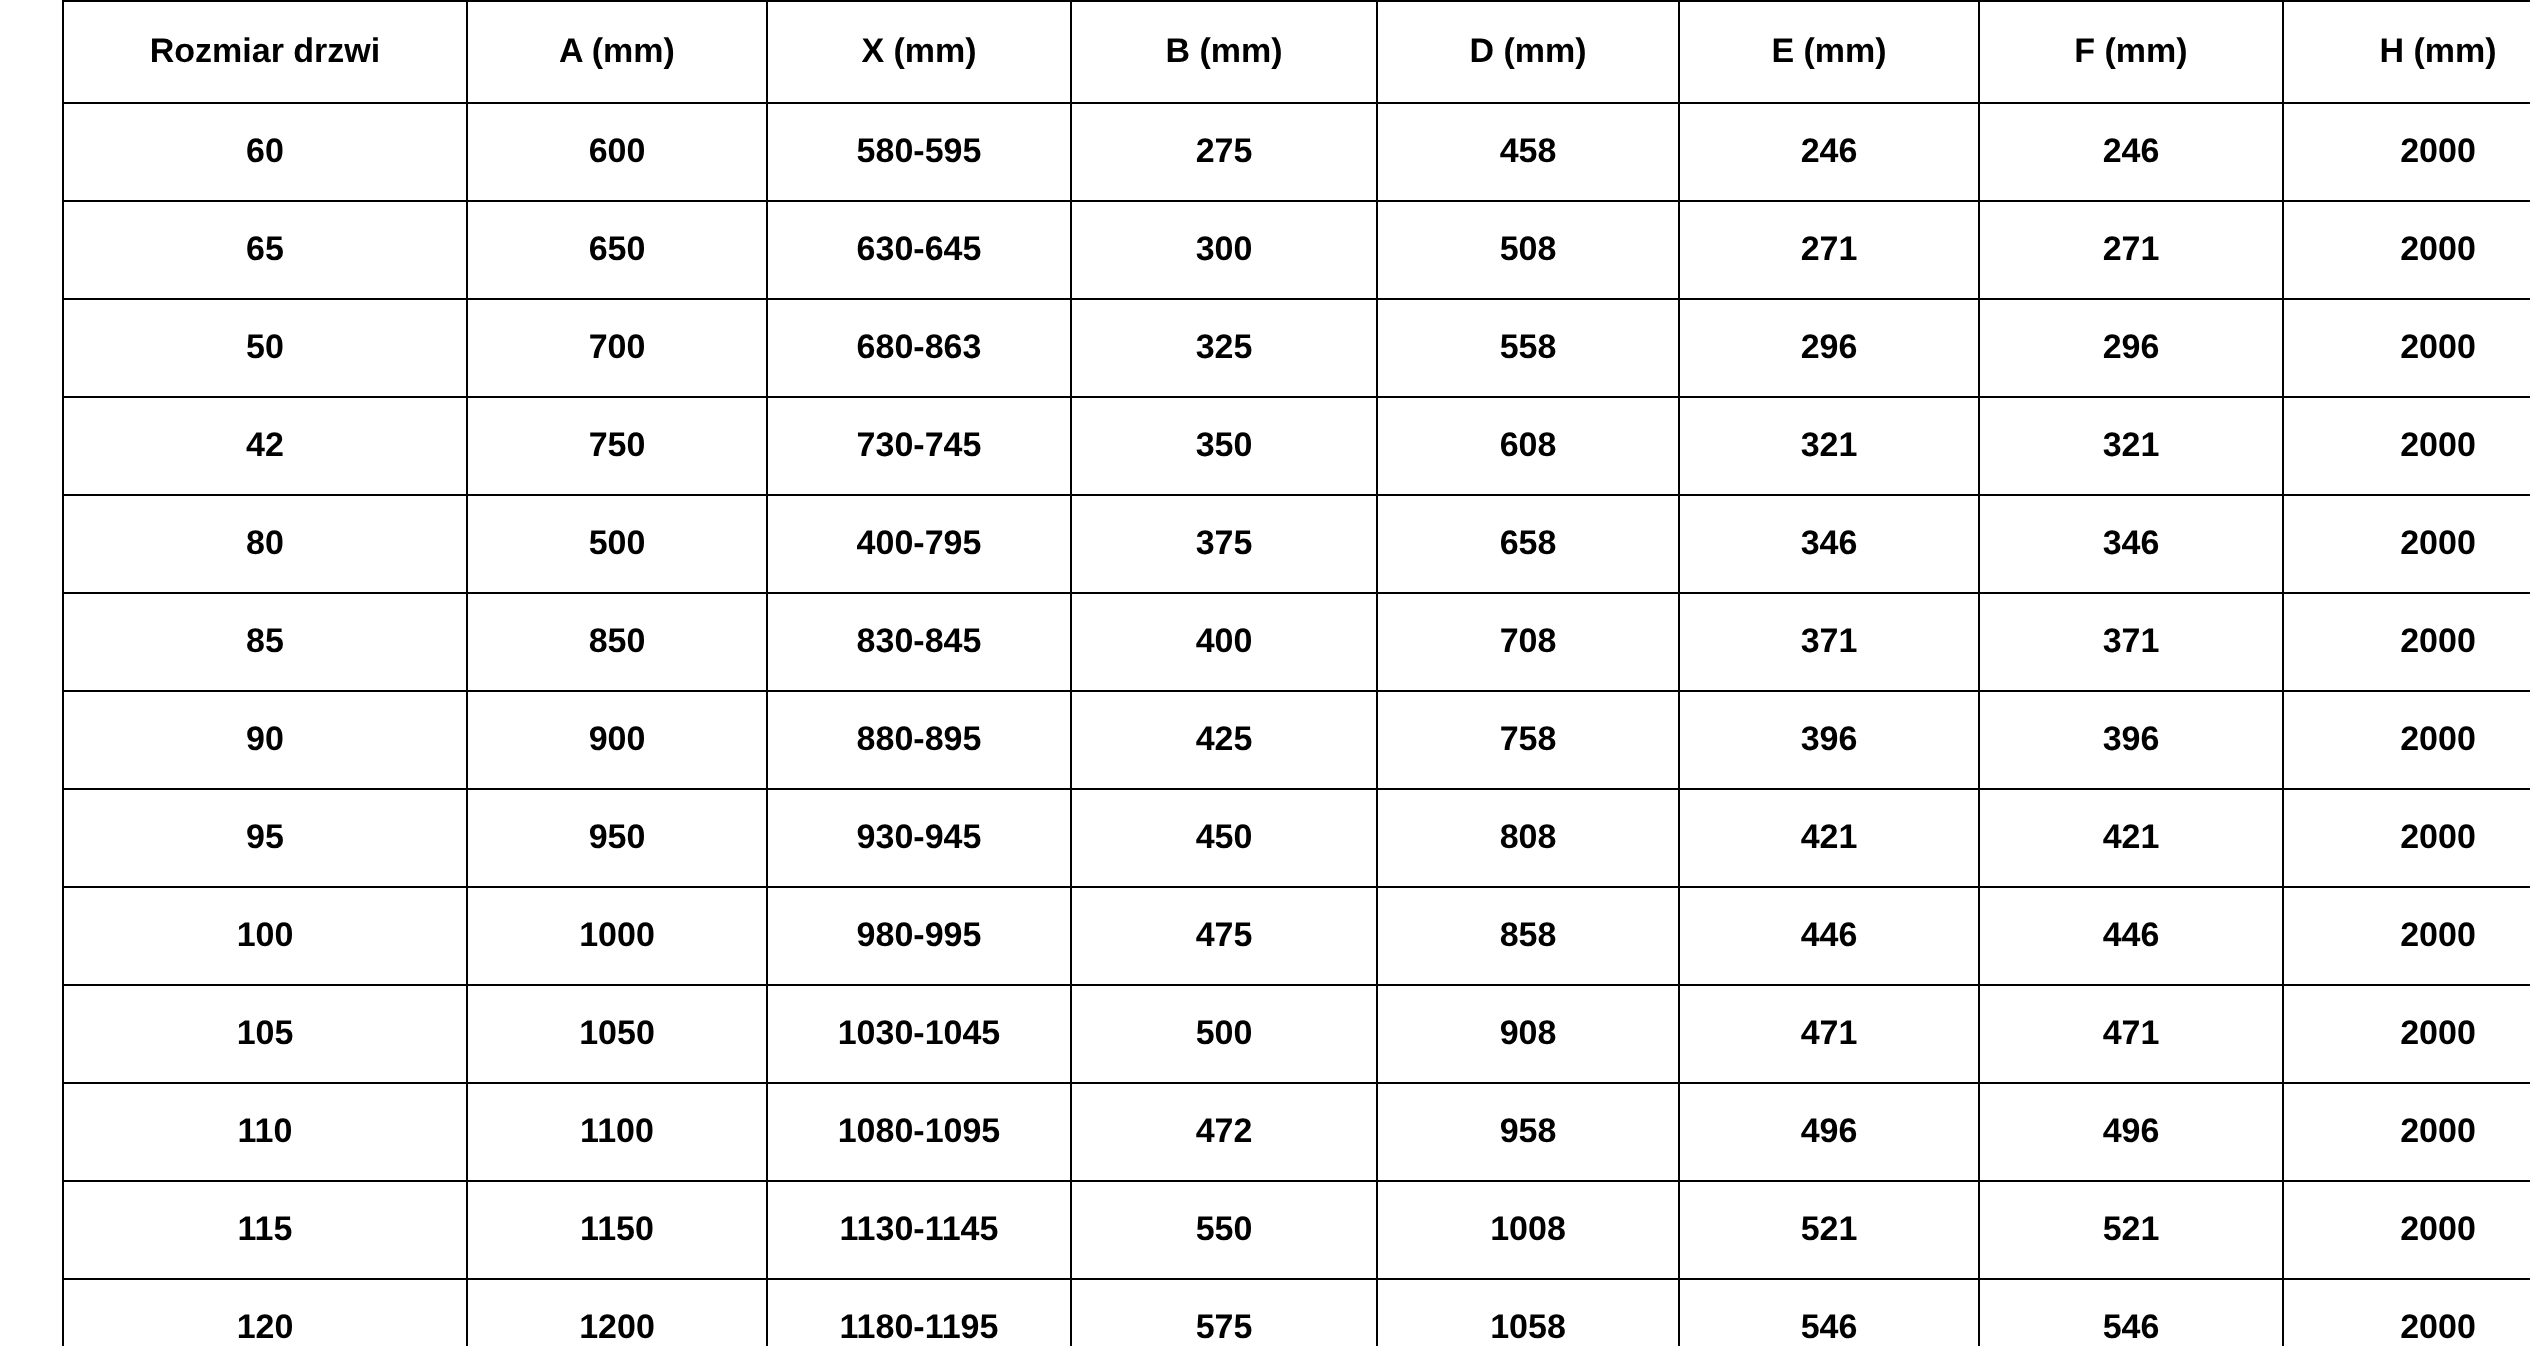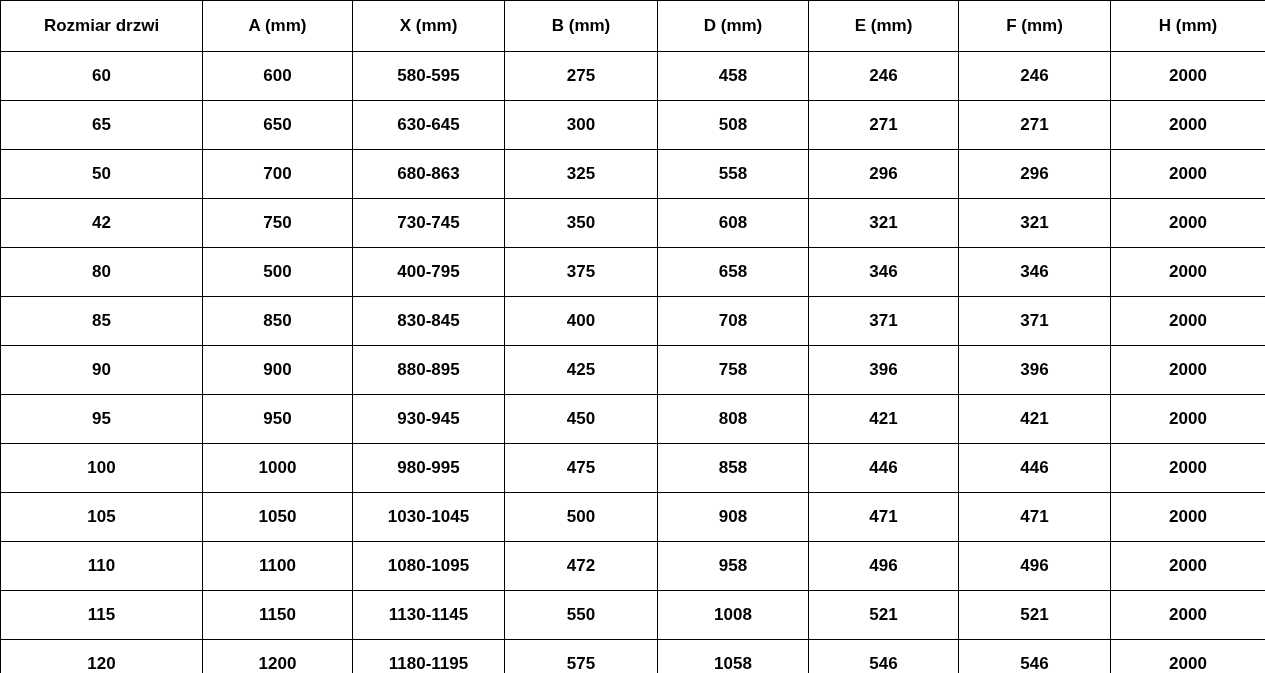--- a/index.html
+++ b/index.html
@@ -11,20 +11,21 @@
     width: 1265px;
     height: 673px;
     font-family: "Liberation Sans", sans-serif;
     color: #000000;
     overflow: hidden;
   }
   .table-wrap {
     width: 1265px;
     height: 673px;
     box-sizing: border-box;
+    padding-left: 31px;
   }
   table.spec-table {
     border-collapse: collapse;
     width: 1265px;
     height: 673px;
     table-layout: fixed;
   }
   table.spec-table th,
   table.spec-table td {
     border: 1px solid #000000;

